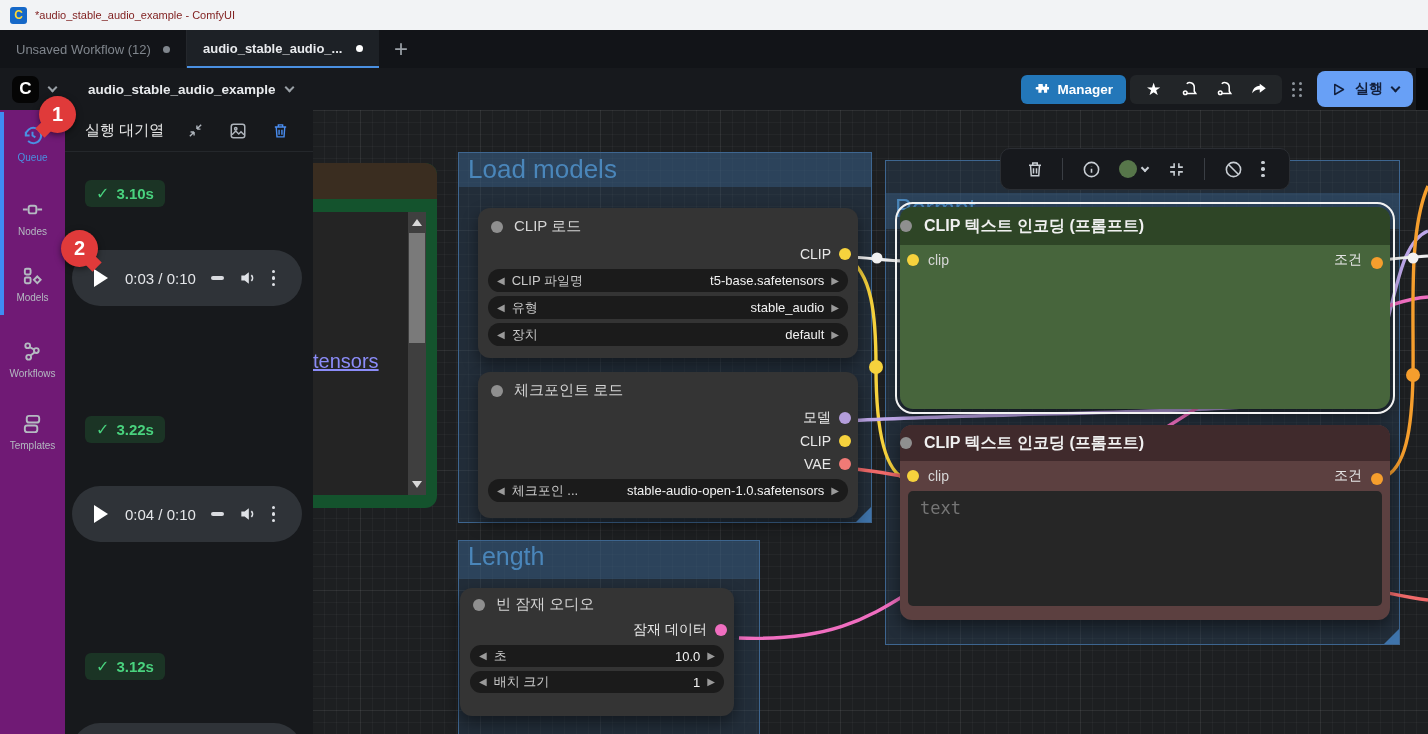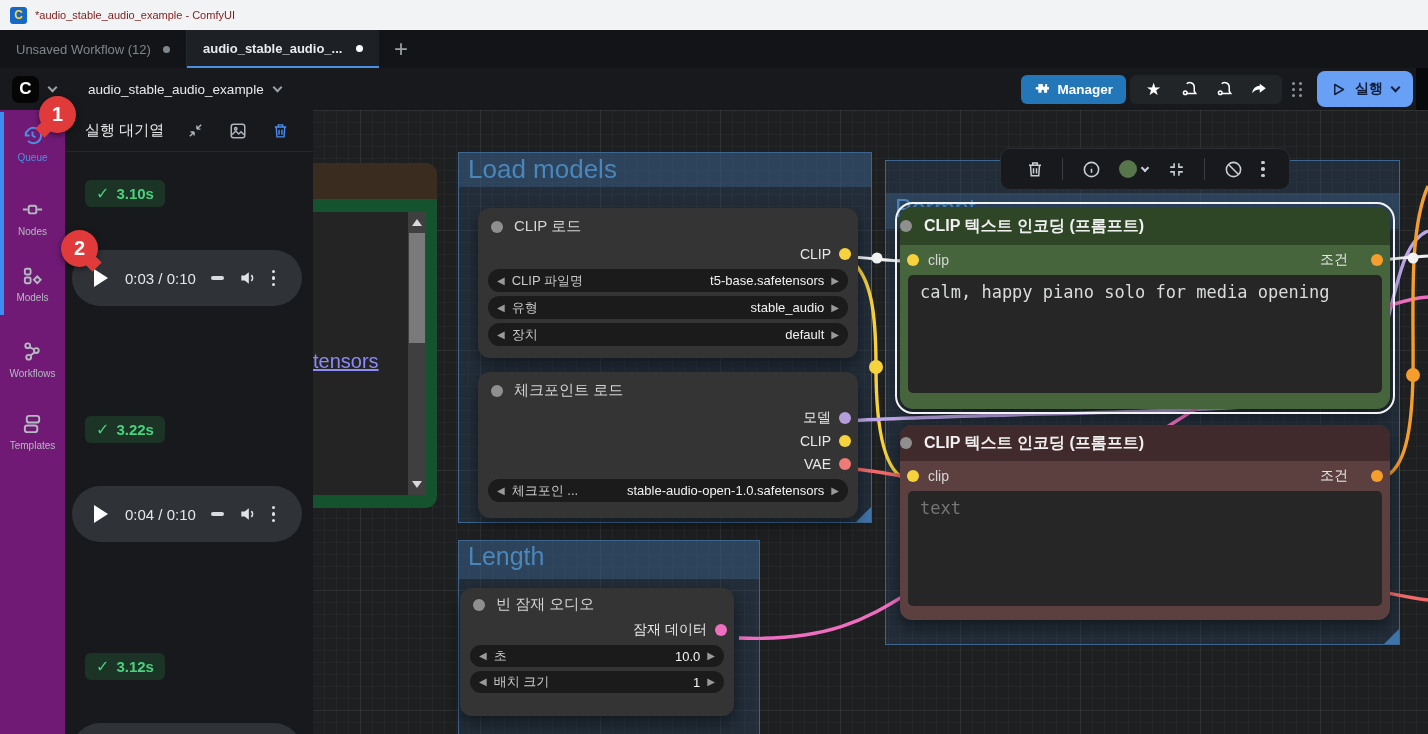--- a/index.html
+++ b/index.html
@@ -24,21 +24,21 @@
   .tab-active .tab-dot { background:#ffffff; }
   .tab-plus { width:44px; display:flex; align-items:center; justify-content:center; color:#9aa0a6; font-size:24px; font-weight:300; }
   
   .toolbar { position:absolute; left:0; top:68px; width:1428px; height:42px; background:#17191d;
     display:flex; align-items:center; }
   .logo { width:27px; height:27px; margin-left:12px; background:#050505; border-radius:7px;
     color:#fff; font-weight:700; font-size:17px; display:flex; align-items:center; justify-content:center; }
   .chev { width:7px; height:7px; border-right:2px solid #9aa0a6; border-bottom:2px solid #9aa0a6;
     transform:rotate(45deg); display:inline-block; margin-top:-3px; }
   .logo-chev { margin-left:10px; }
-  .wf-name { margin-left:32px; font-size:13.5px; font-weight:400; color:#e8eaed; display:flex; align-items:center; gap:10px; }
+  .wf-name { margin-left:32px; font-size:13.5px; font-weight:700; color:#e8eaed; display:flex; align-items:center; gap:10px; }
   .toolbar-spacer { flex:1; }
   .btn-manager { display:flex; align-items:center; gap:8px; background:#2377b9; color:#fff;
     font-size:13.5px; font-weight:700; height:29px; padding:0 13px; border-radius:6px; }
   .icon-pill { display:flex; align-items:center; height:29px; background:#222528; border-radius:6px;
     margin-left:4px; padding:0 6px; }
   .icon-pill .tbtn { width:35px; display:flex; align-items:center; justify-content:center; color:#fff; }
   .star-glyph { font-size:17px; color:#fff; }
   .drag-handle { margin-left:10px; display:grid; grid-template-columns:4px 4px; gap:3px; }
   .drag-handle i { width:3px; height:3px; border-radius:50%; background:#8d949c; }
   .btn-run { display:flex; align-items:center; gap:9px; background:#68a0f6; height:36px;
@@ -77,21 +77,21 @@
   .arr { color:#9a9a9a; font-size:10px; line-height:1; }
   .wlabel { margin-left:7px; color:#c9c9c9; white-space:nowrap; overflow:hidden; }
   .wvalue { margin-left:auto; margin-right:7px; color:#f2f2f2; white-space:nowrap; }
   
   .node-green { background:#47653c; outline:2px solid #f2f2f2; outline-offset:3px; border-radius:13px; }
   .node-green .enc-header { background:#2e4526; border-radius:12px 12px 0 0; }
   .node-red { background:#5c4040; }
   .node-red .enc-header { background:#402a2c; border-radius:12px 12px 0 0; }
   .enc-header { display:flex; align-items:center; gap:12px; padding:8px 0; font-size:16px; font-weight:700; color:#f0f0f0; height:38px; }
   .clip-row { display:flex; align-items:center; gap:9px; padding:0 7px; height:30px; font-size:14px; }
-  .clip-row .right { margin-left:auto; display:flex; align-items:center; gap:23px; color:#e4e4e4; }
+  .clip-row .right { margin-left:auto; display:flex; align-items:flex-end; gap:9px; color:#e4e4e4; }
   .prompt-box { margin:0 8px; background:#262626; border-radius:5px; padding:7px 12px;
     font-family:"DejaVu Sans Mono","Liberation Mono",monospace; font-size:17px; color:#d9dcda; }
   .placeholder { color:#757575; }
   
   .note-node { position:absolute; left:300px; top:163px; width:137px; height:345px;
     background:#14532d; border-radius:12px; z-index:3; }
   .note-header { height:36px; background:#3a2d20; border-radius:12px 12px 0 0; }
   .note-content { position:absolute; left:5px; top:49px; width:103px; height:283px; background:#242424; }
   .note-link { position:absolute; left:8px; top:138px; font-size:20px; color:#8b8cf8; text-decoration:underline; }
   .note-scroll { position:absolute; right:11px; top:49px; width:18px; height:283px; background:#3f3f3f; }
@@ -346,23 +346,20 @@
       <span>CLIP 텍스트 인코딩 (프롬프트)</span>
     </div>
     <div class="clip-row">
       <span class="slot-dot dot-yellow"></span>
       <span>clip</span>
       <span class="right">
         <span>조건</span>
         <span class="slot-dot dot-orange"></span>
       </span>
     </div>
-    <div class="prompt-box" style="height:118px;">
-      <span>calm, happy piano solo for media opening</span>
-    </div>
   </div>
 
   <div class="node node-red" style="left:900px; top:425px; width:490px; height:195px;">
     <div class="enc-header" style="height:36px;">
       <span class="title-dot"></span>
       <span>CLIP 텍스트 인코딩 (프롬프트)</span>
     </div>
     <div class="clip-row">
       <span class="slot-dot dot-yellow"></span>
       <span>clip</span>

